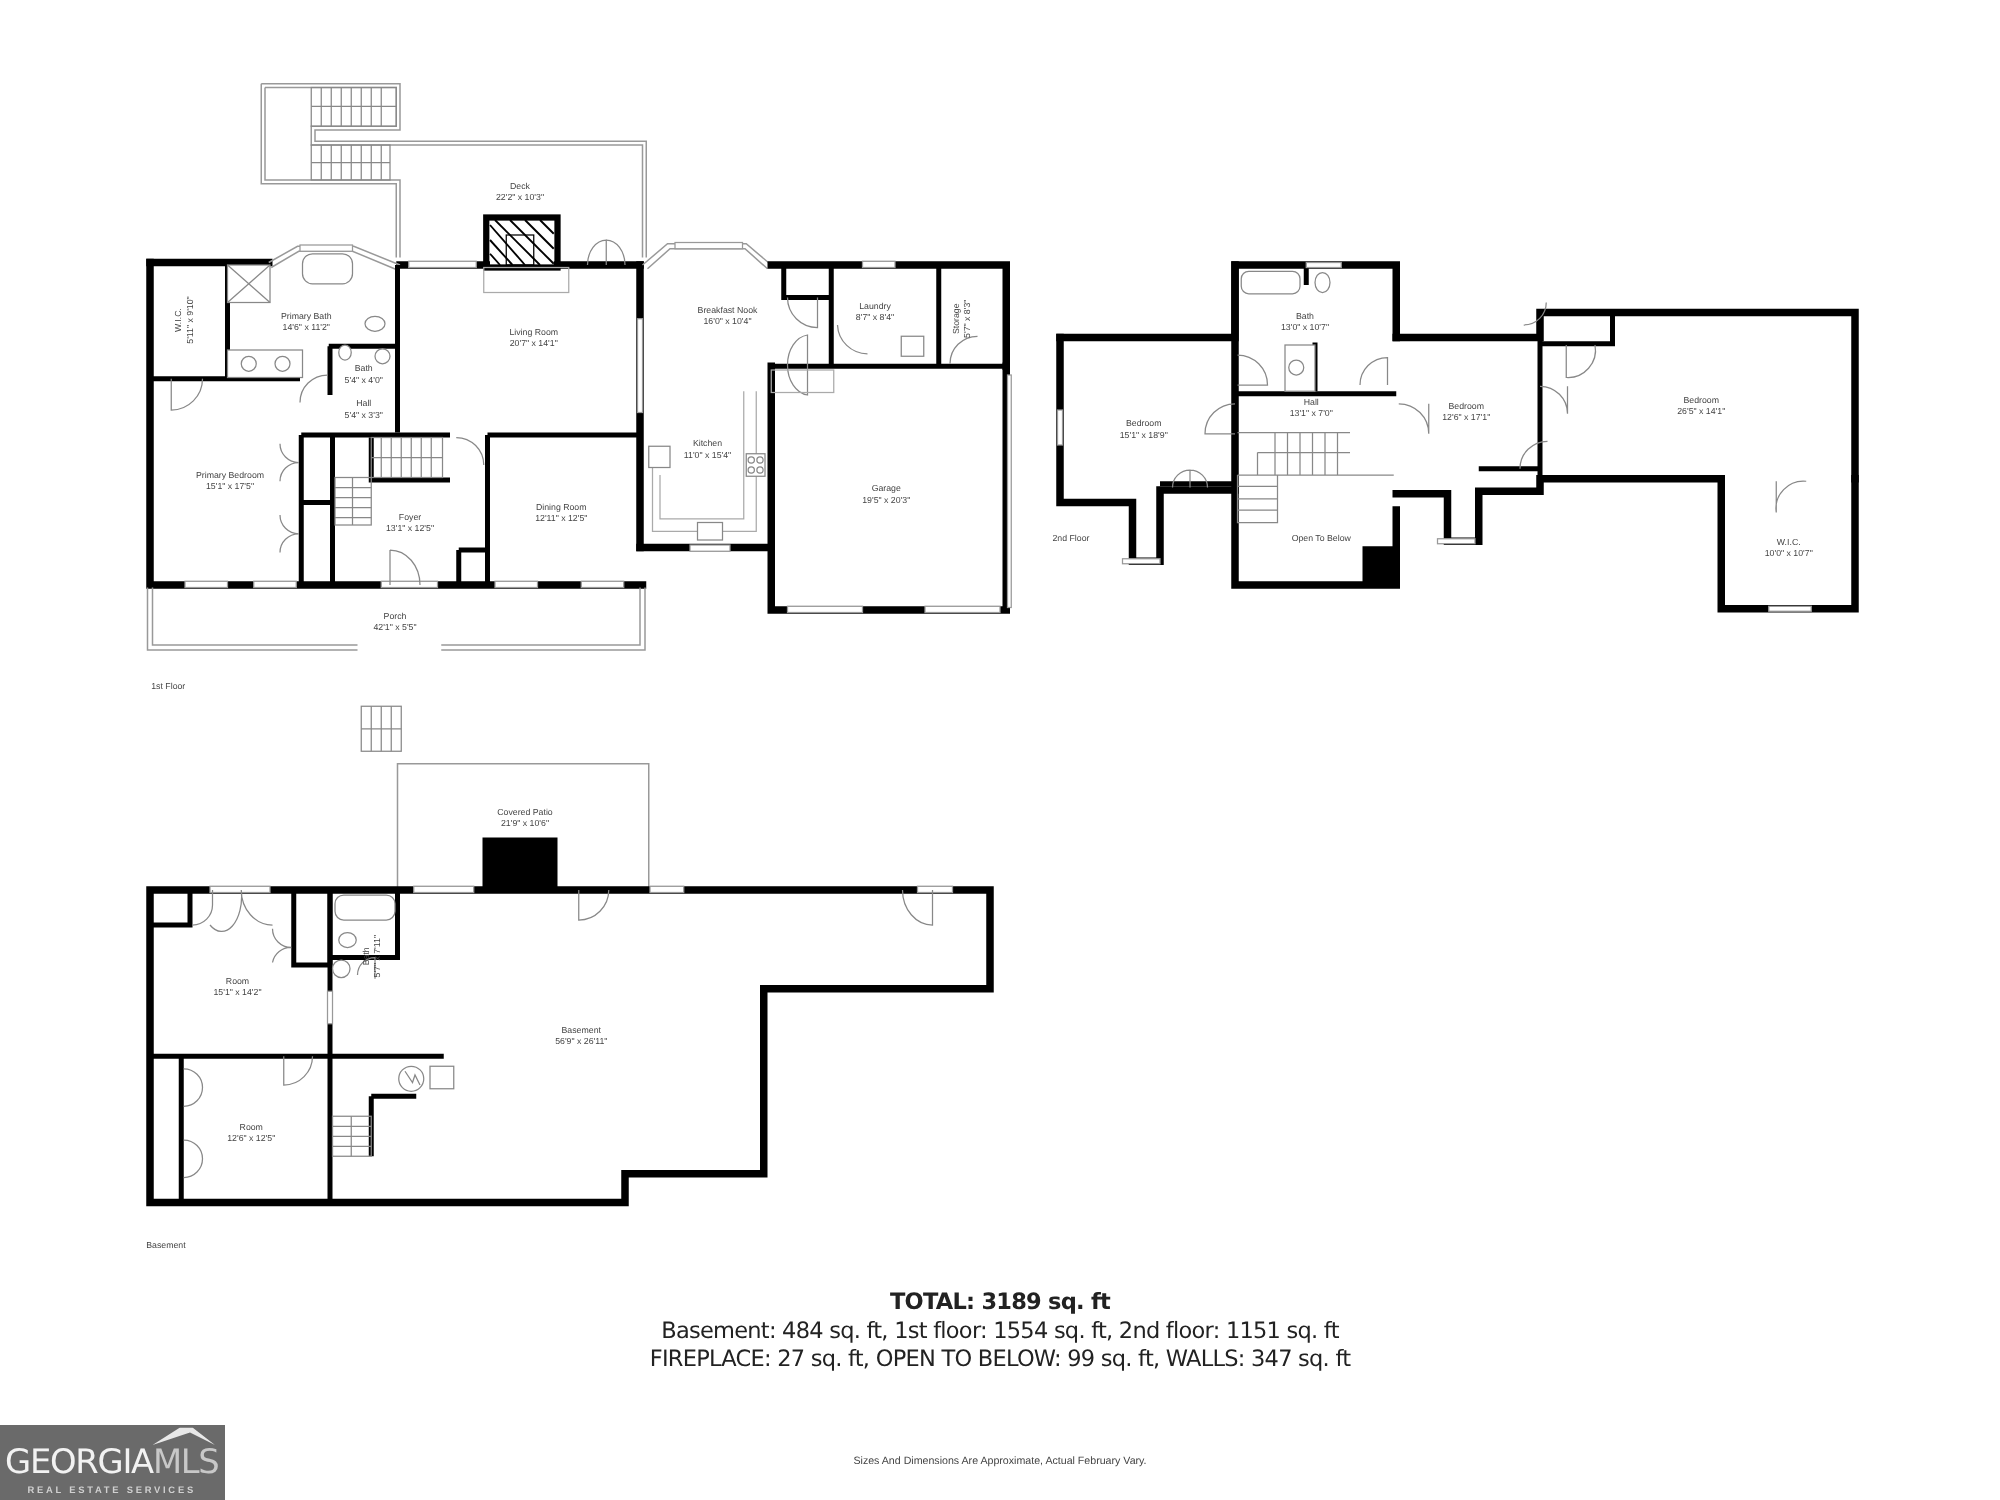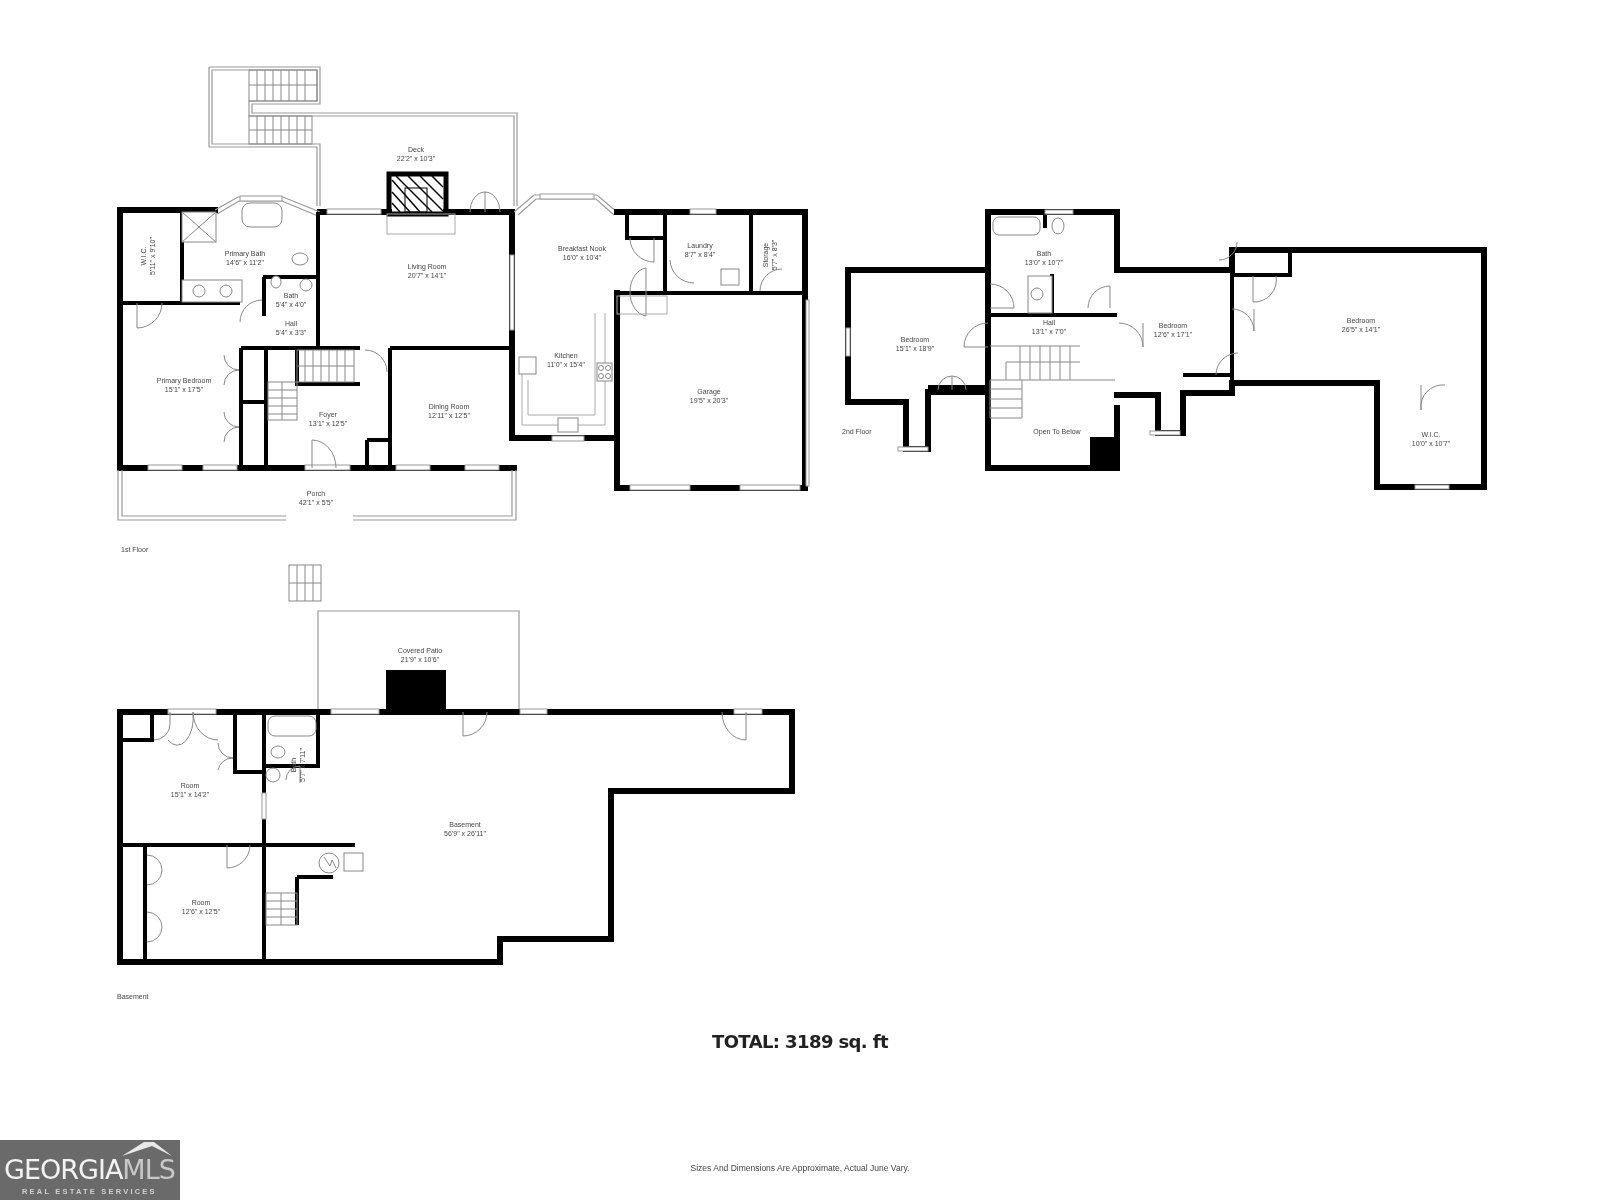--- a/index.html
+++ b/index.html
@@ -405,22 +405,24 @@
   <span class="dim">56'9" x 26'11"</span>
 </div>
 <div class="room-label" style="left:201px; top:898px;">
   <span>Room</span>
   <span class="dim">12'6" x 12'5"</span>
 </div>
 <div class="floor-label" style="left:117px; top:993px;">Basement</div>
 
 <div id="summary">
   <div class="total">TOTAL: 3189 sq. ft</div>
-</div>
-<div id="disclaimer">Sizes And Dimensions Are Approximate, Actual June Vary.</div>
+  <div>Basement: 484 sq. ft, 1st floor: 1554 sq. ft, 2nd floor: 1151 sq. ft</div>
+  <div>FIREPLACE: 27 sq. ft, OPEN TO BELOW: 99 sq. ft, WALLS: 347 sq. ft</div>
+</div>
+<div id="disclaimer">Sizes And Dimensions Are Approximate, Actual February Vary.</div>
 
 <div id="logo">
   <svg class="roof" width="50" height="14" viewBox="0 0 50 14">
     <path d="M0 14 L22 0 H32 L50 14 L30 4 Z" fill="#e8e8e8"></path>
   </svg>
   <div class="brand"><span>GEORGIA</span><span class="mls">MLS</span></div>
   <div class="sub">REAL ESTATE SERVICES</div>
 </div>
 
 </body></html>

